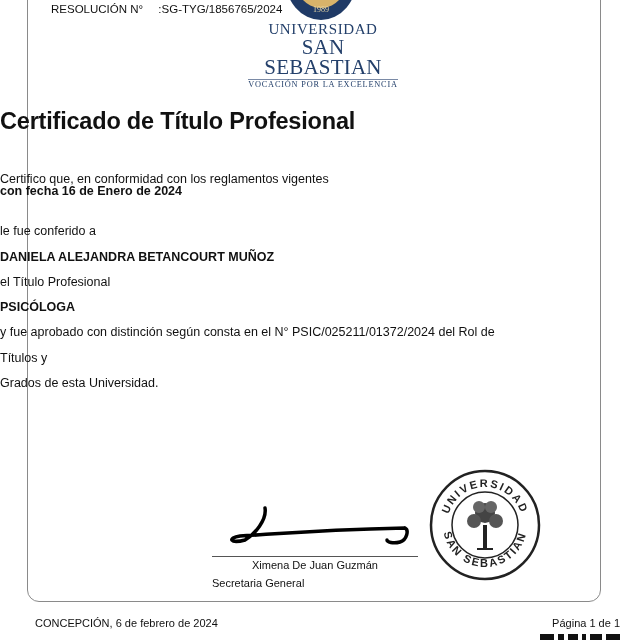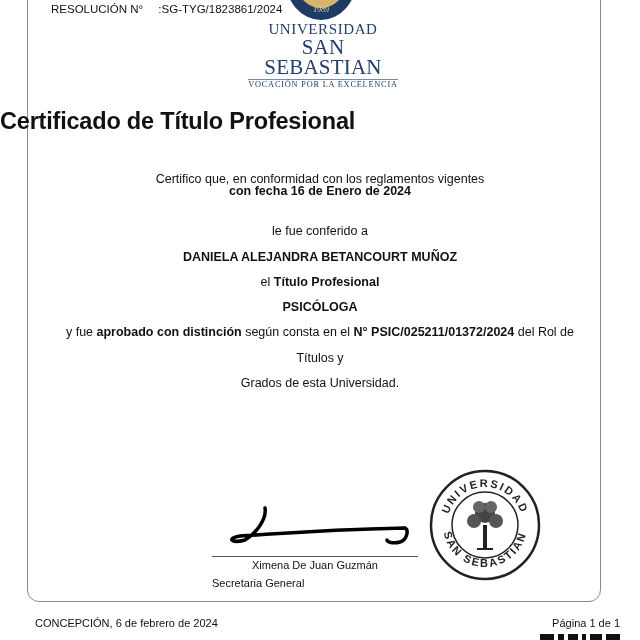--- a/index.html
+++ b/index.html
@@ -10,39 +10,39 @@
   .resolution { position:absolute; left:51px; top:3px; font-size:11.5px; color:#111; }
   .resolution .lbl { margin-right:12px; }
   .crest { position:absolute; left:283px; top:-42px; width:76px; height:64px; }
   .logo-text { position:absolute; left:248px; top:22px; width:150px; text-align:center; color:#24406b; }
   .logo-text .u { font-family:"Liberation Serif", serif; font-size:15px; letter-spacing:0.6px; line-height:15px; }
   .logo-text .s { font-family:"Liberation Serif", serif; font-size:21px; line-height:20px; letter-spacing:0.2px;
                   border-bottom:1px solid #7a8aa6; padding-bottom:2px; }
   .logo-text .v { font-family:"Liberation Serif", serif; font-size:8.3px; letter-spacing:0.8px; }
   .title { position:absolute; left:0; width:640px; top:108px; text-align:left;
            font-size:23.5px; font-weight:bold; letter-spacing:-0.2px; }
-  .line { position:absolute; left:0; width:640px; text-align:center; font-size:12.5px; }
-  .line b { font-weight:bold; }
+  .line { position:absolute; left:0; width:640px; font-size:12.5px; }
+  .line b { font-weight:normal; }
   .sig-svg { position:absolute; left:215px; top:500px; width:200px; height:60px; }
   .sig-rule { position:absolute; left:212px; top:556px; width:206px; height:1px; background:#555; }
   .sig-name { position:absolute; left:212px; top:559px; width:206px; text-align:center; font-size:11px; }
   .sig-role { position:absolute; left:212px; top:577px; width:206px; font-size:11px; }
   .seal { position:absolute; left:429px; top:469px; width:112px; height:112px; }
   .footer-left { position:absolute; left:35px; top:617px; font-size:11px; font-weight:normal; }
   .footer-right { position:absolute; right:20px; top:617px; font-size:11px; }
   .barcode { position:absolute; right:20px; top:634px; width:80px; height:6px; }
 </style>
 </head>
 <body>
 
 <div class="frame"></div>
 
 <div class="resolution">
   <span class="lbl">RESOLUCIÓN N°</span>
-  <span>:SG-TYG/1823861/2024</span>
+  <span>:SG-TYG/1856765/2024</span>
 </div>
 
 <svg class="crest" viewBox="0 0 76 64">
   <ellipse cx="38" cy="20" rx="36" ry="42" fill="#1f3a66"></ellipse>
   <ellipse cx="38" cy="16" rx="28" ry="34" fill="#d8b36a"></ellipse>
   <text x="38" y="54" font-size="8" fill="#e8d8a8" text-anchor="middle" font-family="Liberation Serif, serif">1989</text>
   <text x="38" y="40" font-size="7" fill="#1f3a66" text-anchor="middle">✦✦✦</text>
 </svg>
 
 <div class="logo-text">

